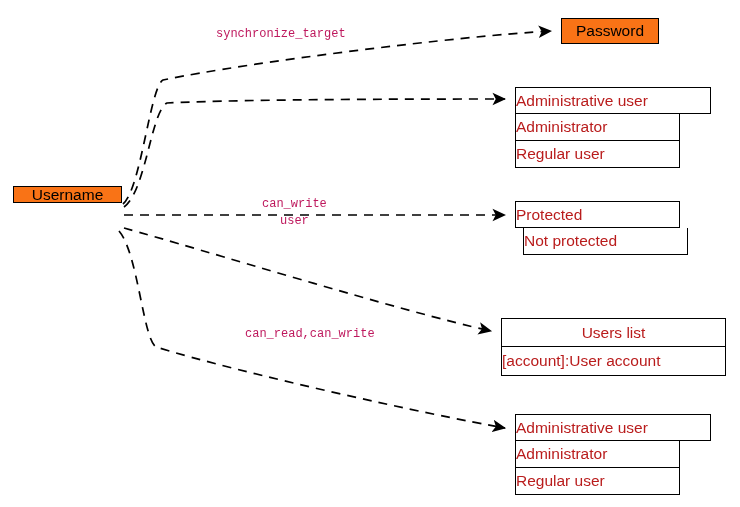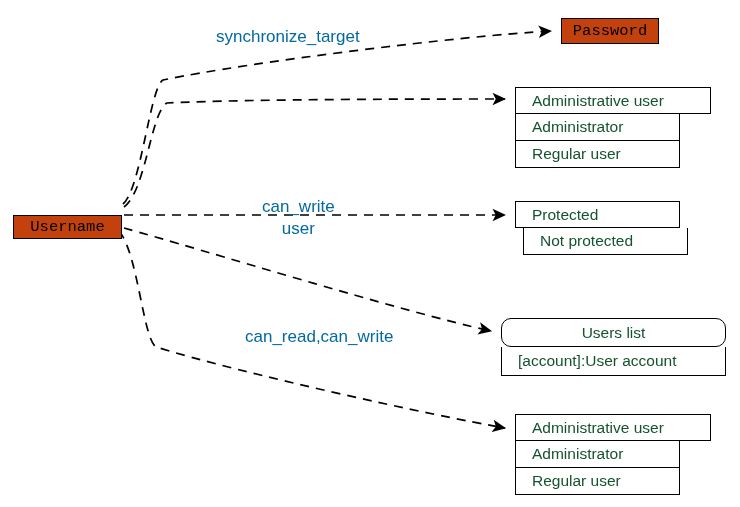--- a/index.html
+++ b/index.html
@@ -20,22 +20,22 @@
     position: absolute;
     left: 0;
     top: 0;
     width: 740px;
     height: 507px;
   }
   .node {
     position: absolute;
     box-sizing: border-box;
     border: 1.6px solid #000000;
-    background: #c2410c;
-    font-family: Liberation Mono, monospace;
+    background: #f97316;
+    font-family: Liberation Sans, sans-serif;
     font-size: 15.5px;
     color: #000000;
     white-space: nowrap;
   }
   .simple-node {
     display: flex;
     align-items: center;
     justify-content: center;
     padding: 0 5px;
   }
@@ -43,36 +43,36 @@
     position: absolute;
     background: transparent;
     border: none;
   }
   .record .row {
     box-sizing: border-box;
     border: 1.6px solid #000000;
     background: #ffffff;
     font-family: "Liberation Sans", sans-serif;
     font-size: 15.5px;
-    color: #14532d;
+    color: #b91c1c;
     white-space: nowrap;
     display: flex;
     align-items: center;
-    padding: 0 16px;
+    padding: 0 0;
   }
   .record .row + .row {
     border-top: none;
   }
   .row.center { justify-content: center; }
   .row.left { justify-content: flex-start; }
   .edge-label {
     position: absolute;
-    font-family: Liberation Sans, sans-serif;
-    font-size: 17px;
-    color: #0369a1;
+    font-family: Liberation Mono, monospace;
+    font-size: 12px;
+    color: #be185d;
     white-space: nowrap;
     background: transparent;
     line-height: 1.05;
   }
   .edge-label.two-line { text-align: center; }
 </style>
 </head>
 <body>
 
 <div id="canvas">
@@ -88,21 +88,21 @@
 
     <path d="M 124,207 C 146,191 151,111 167,103 C 250,99 430,99 505,99" fill="none" stroke="#000000" stroke-width="1.7" stroke-dasharray="9,7" marker-end="url(#arrow)"></path>
 
     <path d="M 124,215 L 505,215" fill="none" stroke="#000000" stroke-width="1.7" stroke-dasharray="9,7" marker-end="url(#arrow)"></path>
 
     <path d="M 124,228 C 200,249 400,311 491,331" fill="none" stroke="#000000" stroke-width="1.7" stroke-dasharray="9,7" marker-end="url(#arrow)"></path>
 
     <path d="M 119,231 C 138,253 143,339 156,347 C 240,373 430,415 505,428" fill="none" stroke="#000000" stroke-width="1.7" stroke-dasharray="9,7" marker-end="url(#arrow)"></path>
   </svg>
 
-  <div class="node simple-node" style="left:13px; top:215px; width:109px; height:24px;">
+  <div class="node simple-node" style="left:13px; top:186px; width:109px; height:17px;">
     <span>Username</span>
   </div>
 
   <div class="node simple-node" style="left:561px; top:18px; width:98px; height:26px;">
     <span>Password</span>
   </div>
 
   <div class="record" style="left:515px; top:87px;">
     <div class="row left" style="width:196px; height:27px;">
       <span>Administrative user</span>
@@ -118,21 +118,21 @@
   <div class="record" style="left:515px; top:201px;">
     <div class="row left" style="width:165px; height:27px;text-align:right;">
       <span>Protected</span>
     </div>
     <div class="row left" style="width:165px; height:27px;margin-left:8px;">
       <span>Not protected</span>
     </div>
   </div>
 
   <div class="record" style="left:501px; top:318px;">
-    <div class="row center" style="width:225px; height:29px;border-radius:10px;">
+    <div class="row center" style="width:225px; height:29px;">
       <span>Users list</span>
     </div>
     <div class="row left" style="width:225px; height:29px;">
       <span>[account]:User account</span>
     </div>
   </div>
 
   <div class="record" style="left:515px; top:414px;">
     <div class="row left" style="width:196px; height:27px;">
       <span>Administrative user</span>

